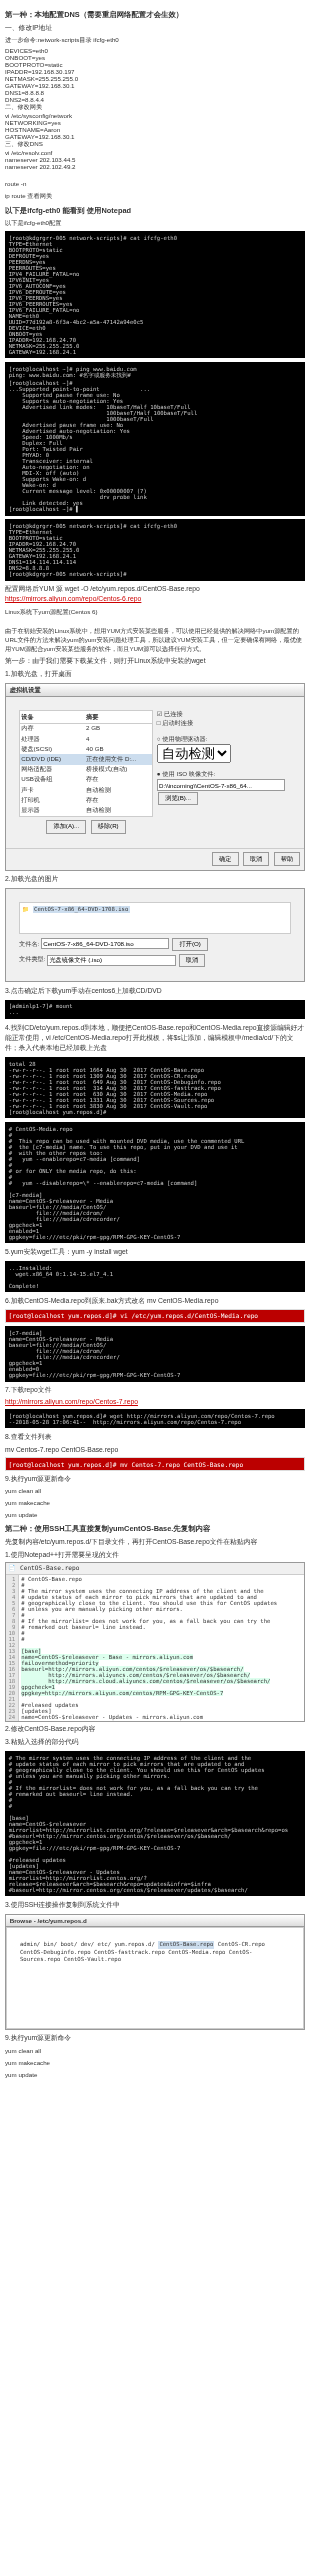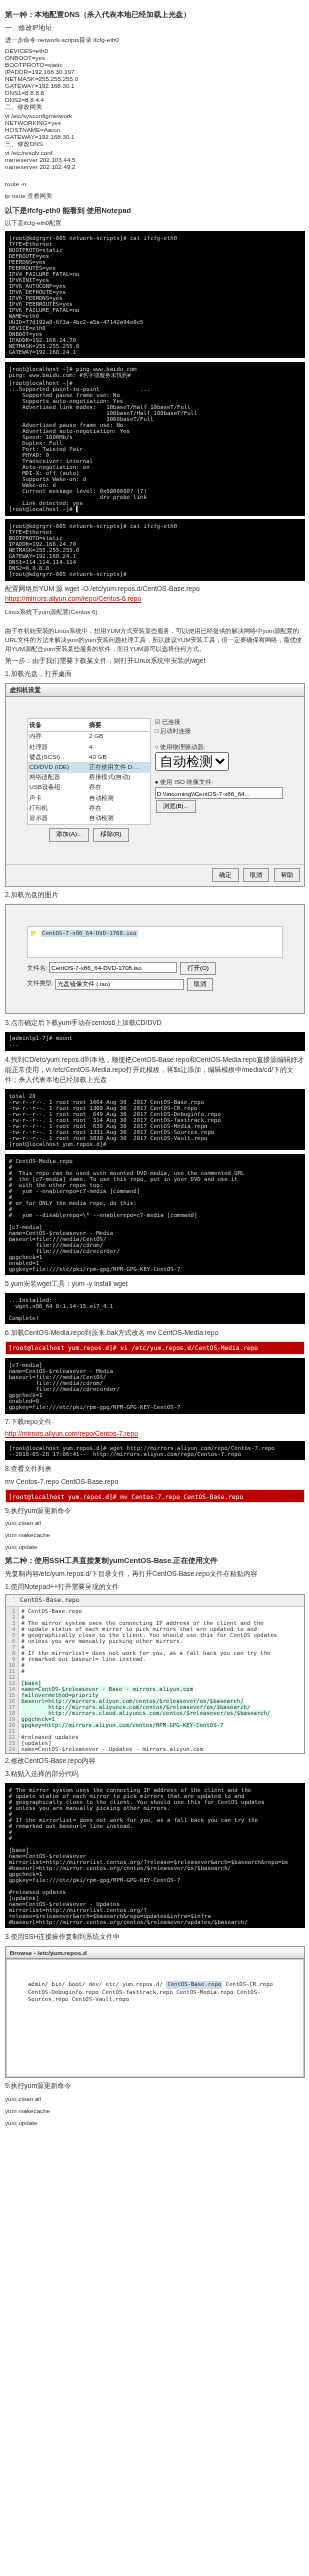--- a/index.html
+++ b/index.html
@@ -5,38 +5,38 @@
 body{margin:0;font-family:"Microsoft YaHei",Arial,sans-serif;font-size:6.8px;background:#fff;color:#333;width:310px}
 .doc{padding:5px}
 h4{font-size:7.4px;font-weight:bold;margin:5px 0 2.5px 0}
 p{margin:2.5px 0;font-size:6.8px;line-height:1.5}
 .small{font-size:6.2px}
 .term{background:#000;color:#ccc;font-family:Consolas,monospace;font-size:5.6px;padding:3.7px;margin:3.7px 0;white-space:pre-wrap;overflow:hidden}
 .cmd{font-family:Consolas,monospace;font-size:6.2px;background:#f4f4f4;border:0.6px solid #ddd;padding:2.5px;display:block;margin:2.5px 0}
 a.link{color:#c00;text-decoration:underline}
 .dialog{border:0.6px solid #999;background:#f0f0f0;margin:3.7px 0;font-size:6.2px}
 .dialog .titlebar{background:linear-gradient(#fff,#ddd);padding:1.9px 3.7px;border-bottom:0.6px solid #999;font-weight:bold}
-.dialog .body{padding:21px}
+.dialog .body{padding:13px}
 .dialog input.txt{width:124px;border:0.6px solid #999;padding:1.2px;font-size:6.2px}
 .dialog button{font-size:6.2px;padding:1.2px 6.2px;border:0.6px solid #999;background:#eee;margin:1.2px}
 .tree{background:#fff;border:0.6px solid #ccc;padding:2.5px;font-family:Consolas,monospace;font-size:5.6px;line-height:1.4}
 .sel{background:#cde;display:inline-block;padding:0 1.2px}
 .editor{border:0.6px solid #999;background:#fff;font-family:Consolas,monospace;font-size:5.6px}
 .editor .toolbar{background:#f0f0f0;border-bottom:0.6px solid #ccc;padding:1.2px 2.5px;font-size:6.2px}
 .editor .lines{display:flex}
 .editor .gutter{background:#e8e8e8;color:#888;text-align:right;padding:1.2px 2.5px;border-right:0.6px solid #ccc}
 .editor .code{padding:1.2px 2.5px;white-space:pre}
 .editor .hl{background:#dfe}
 </style>
 </head>
 <body>
 
 <div class="doc">
 
-<h4>第一种：本地配置DNS（杀入代表本地已经加载上光盘）</h4>
+<h4>第一种：本地配置DNS（需要重启网络配置才会生效）</h4>
 <p>一、修改IP地址</p>
 <p class="small">进一步命令:network-scripts目录 ifcfg-eth0</p>
 <div class="small">
 <span>DEVICES=eth0</span><br><span>ONBOOT=yes</span><br><span>BOOTPROTO=static</span><br><span>IPADDR=192.168.30.197</span><br><span>NETMASK=255.255.255.0</span><br><span>GATEWAY=192.168.30.1</span><br><span>DNS1=8.8.8.8</span><br><span>DNS2=8.8.4.4</span><br><span>二、修改网关</span><br><span>vi /etc/sysconfig/network</span><br><span>NETWORKING=yes</span><br><span>HOSTNAME=Aaron</span><br><span>GATEWAY=192.168.30.1</span><br><span>三、修改DNS</span><br><span>vi /etc/resolv.conf</span><br><span>nameserver 202.103.44.5</span><br><span>nameserver 202.102.49.2</span>
 </div>
 <br>
 <p class="small">route -n</p>
 <p class="small">ip route  查看网关</p>
 
 <h4>以下是ifcfg-eth0  能看到 使用Notepad</h4>
@@ -241,21 +241,21 @@
 --2018-05-28 17:06:41--  http://mirrors.aliyun.com/repo/Centos-7.repo</div>
 
 <p>8.查看文件列表</p>
 <p>mv Centos-7.repo CentOS-Base.repo</p>
 <span class="cmd" style="background:#b00;color:#fff">[root@localhost yum.repos.d]# mv Centos-7.repo CentOS-Base.repo</span>
 <p>9.执行yum源更新命令</p>
 <p class="small">yum clean all</p>
 <p class="small">yum makecache</p>
 <p class="small">yum update</p>
 
-<h4>第二种：使用SSH工具直接复制yumCentOS-Base.正在使用文件</h4>
+<h4>第二种：使用SSH工具直接复制yumCentOS-Base.先复制内容</h4>
 <p>先复制内容/etc/yum.repos.d/下目录文件，再打开CentOS-Base.repo文件在粘贴内容</p>
 <p>1.使用Notepad++打开需要呈现的文件</p>
 
 <div class="editor">
  <div class="toolbar">📄 <span>CentOS-Base.repo</span></div>
  <div class="lines">
   <div class="gutter">1<br>2<br>3<br>4<br>5<br>6<br>7<br>8<br>9<br>10<br>11<br>12<br>13<br>14<br>15<br>16<br>17<br>18<br>19<br>20<br>21<br>22<br>23<br>24</div>
   <div class="code"><span># CentOS-Base.repo</span>
 <span>#</span>
 <span># The mirror system uses the connecting IP address of the client and the</span>

